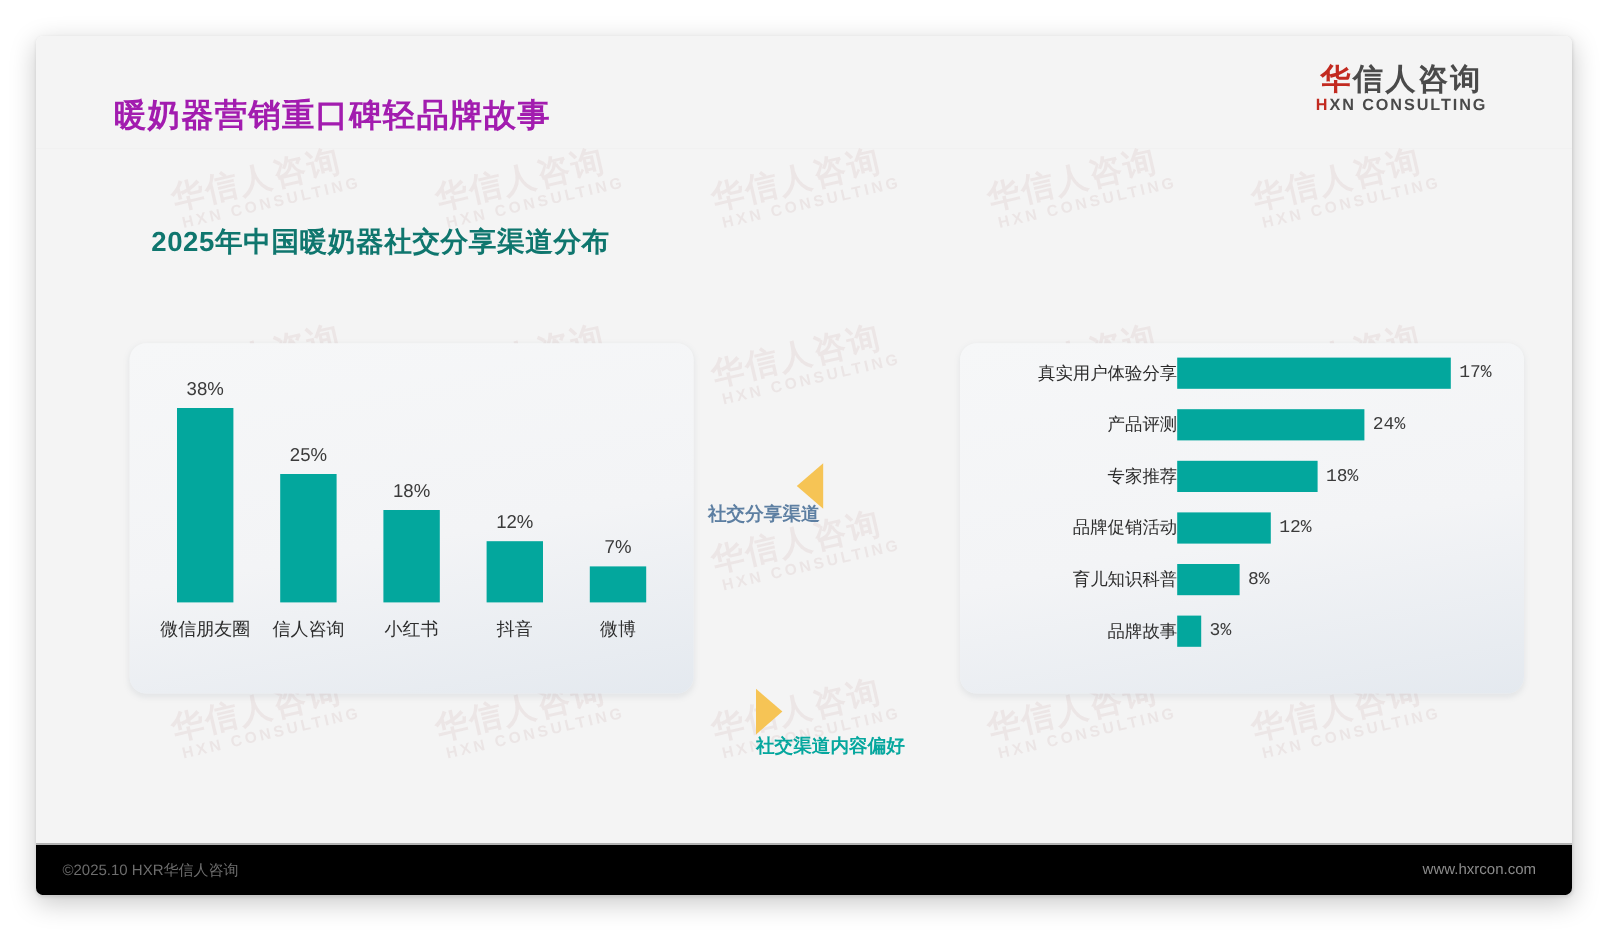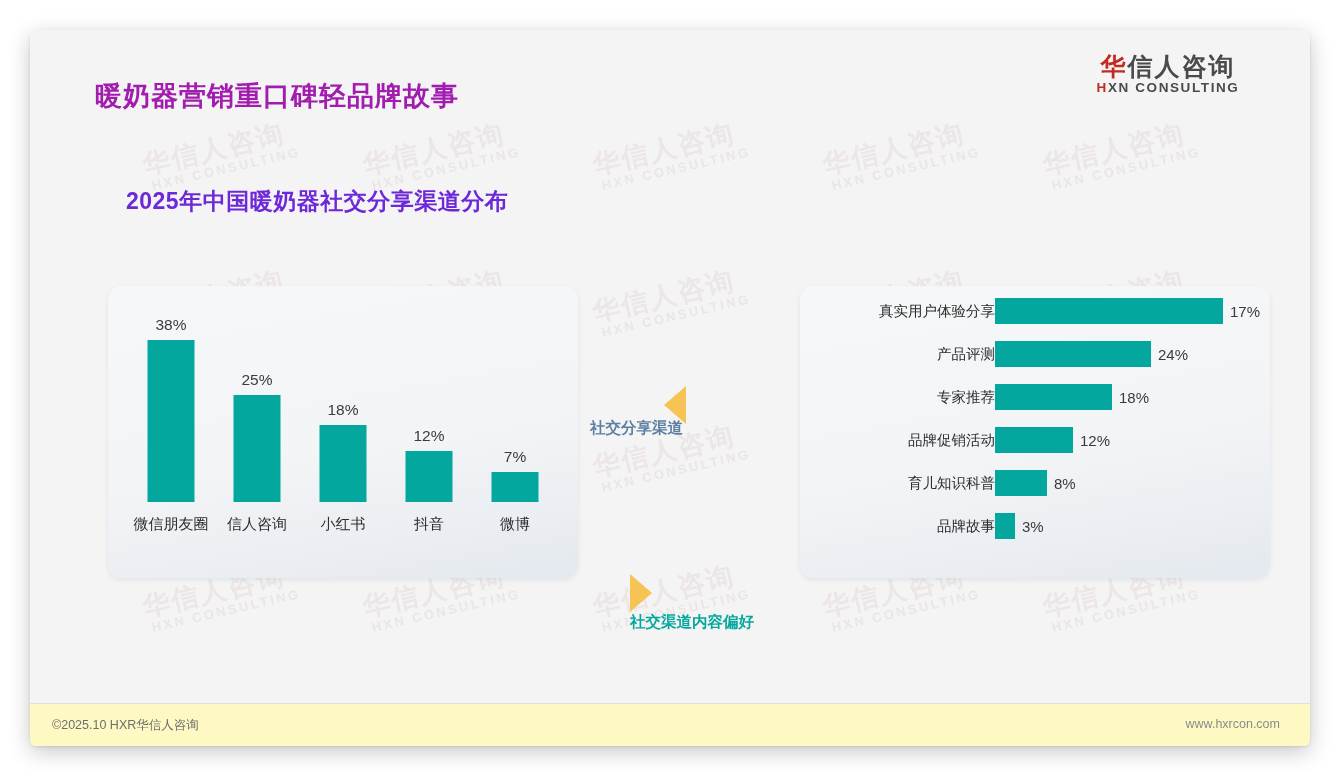--- a/index.html
+++ b/index.html
@@ -75,21 +75,21 @@
     left: 0; top: 94px;
     width: 100%;
     height: 580px;
     background: #f4f4f4;
   }
 
   .chart-title {
     position: absolute;
     font-size: 23px;
     font-weight: bold;
-    color: #6d28d9;
+    color: #0f766e;
     letter-spacing: 0.5px;
     white-space: nowrap;
   }
   #title-left  { left: 96px; top: 62px; }
   #title-right { left: 744px; top: 62px; }
 
   .card {
     position: absolute;
     border-radius: 14px;
     background: linear-gradient(170deg, #f6f7f8 0%, #f3f4f6 55%, #e4e9ef 100%);
@@ -161,24 +161,25 @@
     left: 50%;
     transform: translateX(-50%);
     font-size: 15px;
     color: #2d2d2d;
     white-space: nowrap;
   }
 
   
   #hbar-plot {
     position: absolute;
-    left: 15px;
+    left: 1px;
     top: 12px;
     width: 470px;
     height: 270px;
+    font-family: Liberation Mono, monospace;
   }
   .hrow {
     position: absolute;
     left: 0;
     width: 100%;
     height: 26px;
   }
   .hrow .hcat {
     position: absolute;
     right: 290px;
@@ -238,21 +239,21 @@
     color: #6d6d6d;
     letter-spacing: 0.2px;
     white-space: nowrap;
   }
   .footer {
     position: absolute;
     left: 0;
     bottom: 0;
     width: 100%;
     height: 42px;
-    background: #fef9c3;
+    background: #000000;
     border-top: 1px solid #e0e0e0;
   }
   .footer-left {
     position: absolute;
     left: 22px;
     top: 13px;
     font-size: 12.5px;
     color: #6d6d6d;
     white-space: nowrap;
   }

